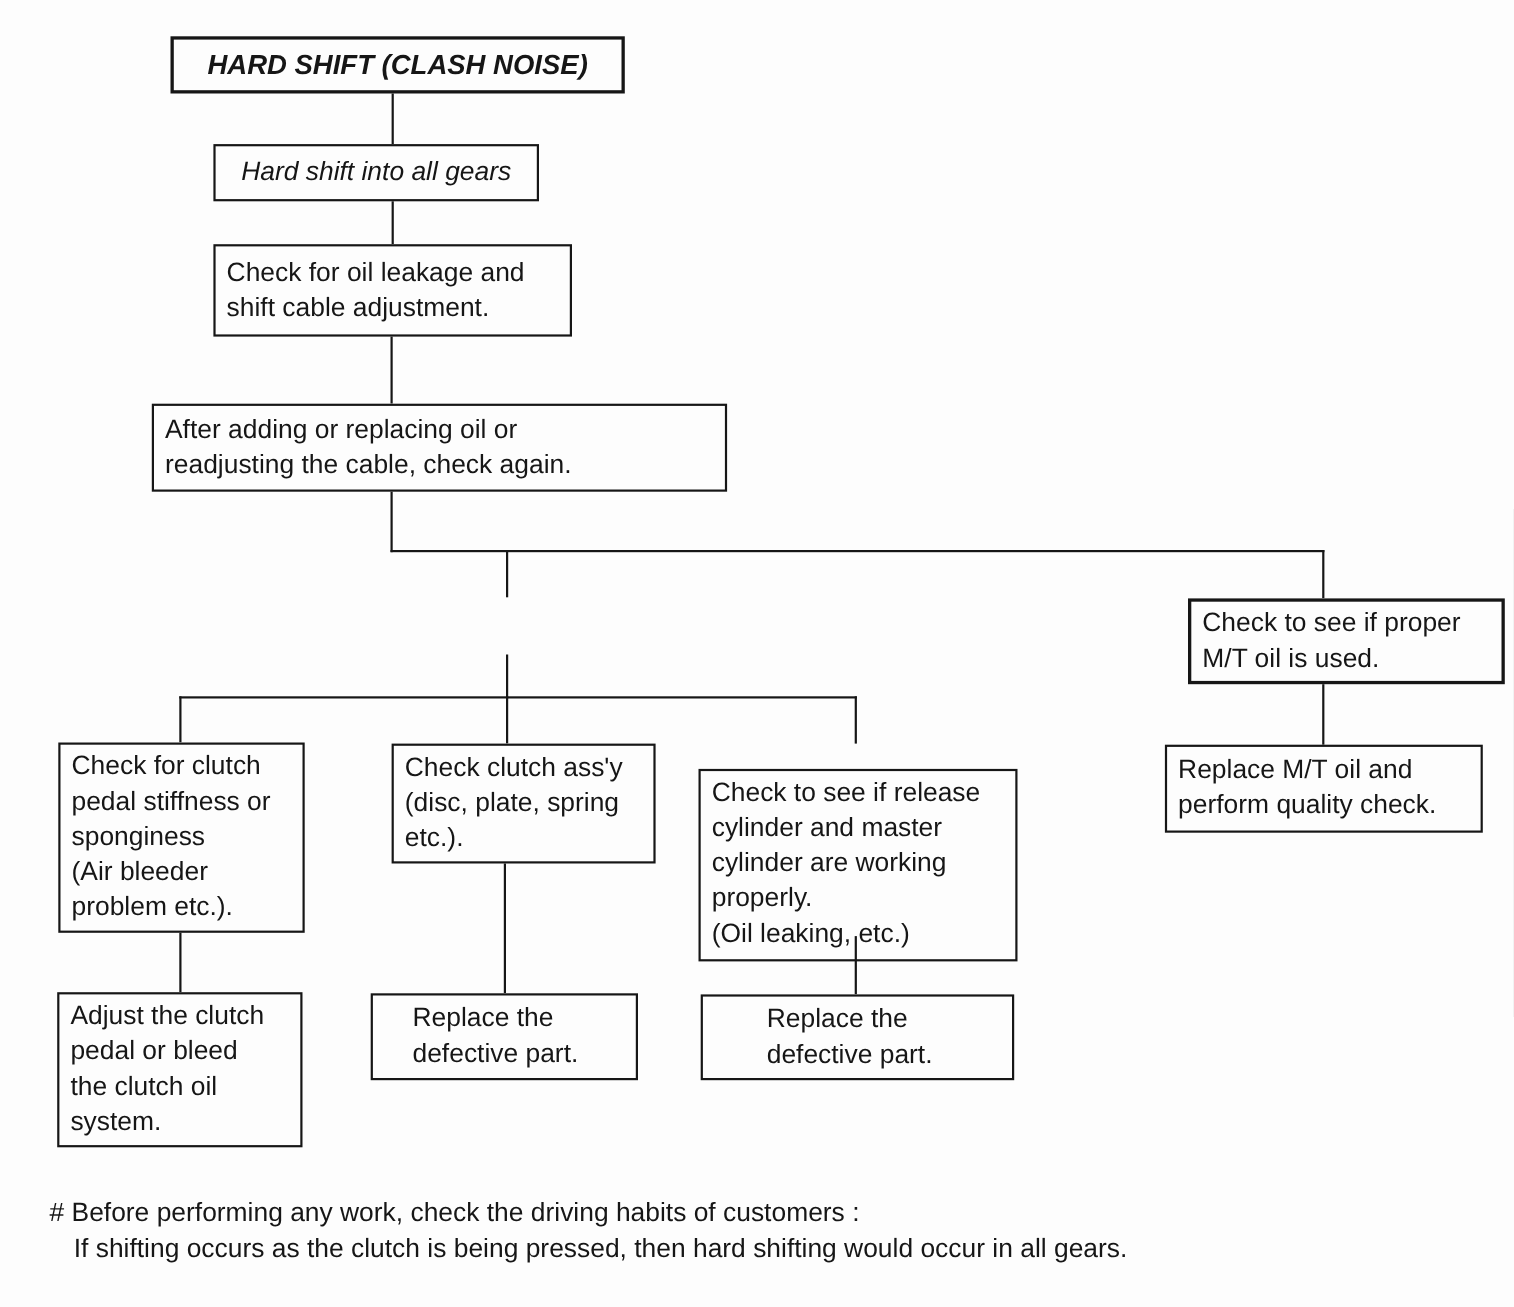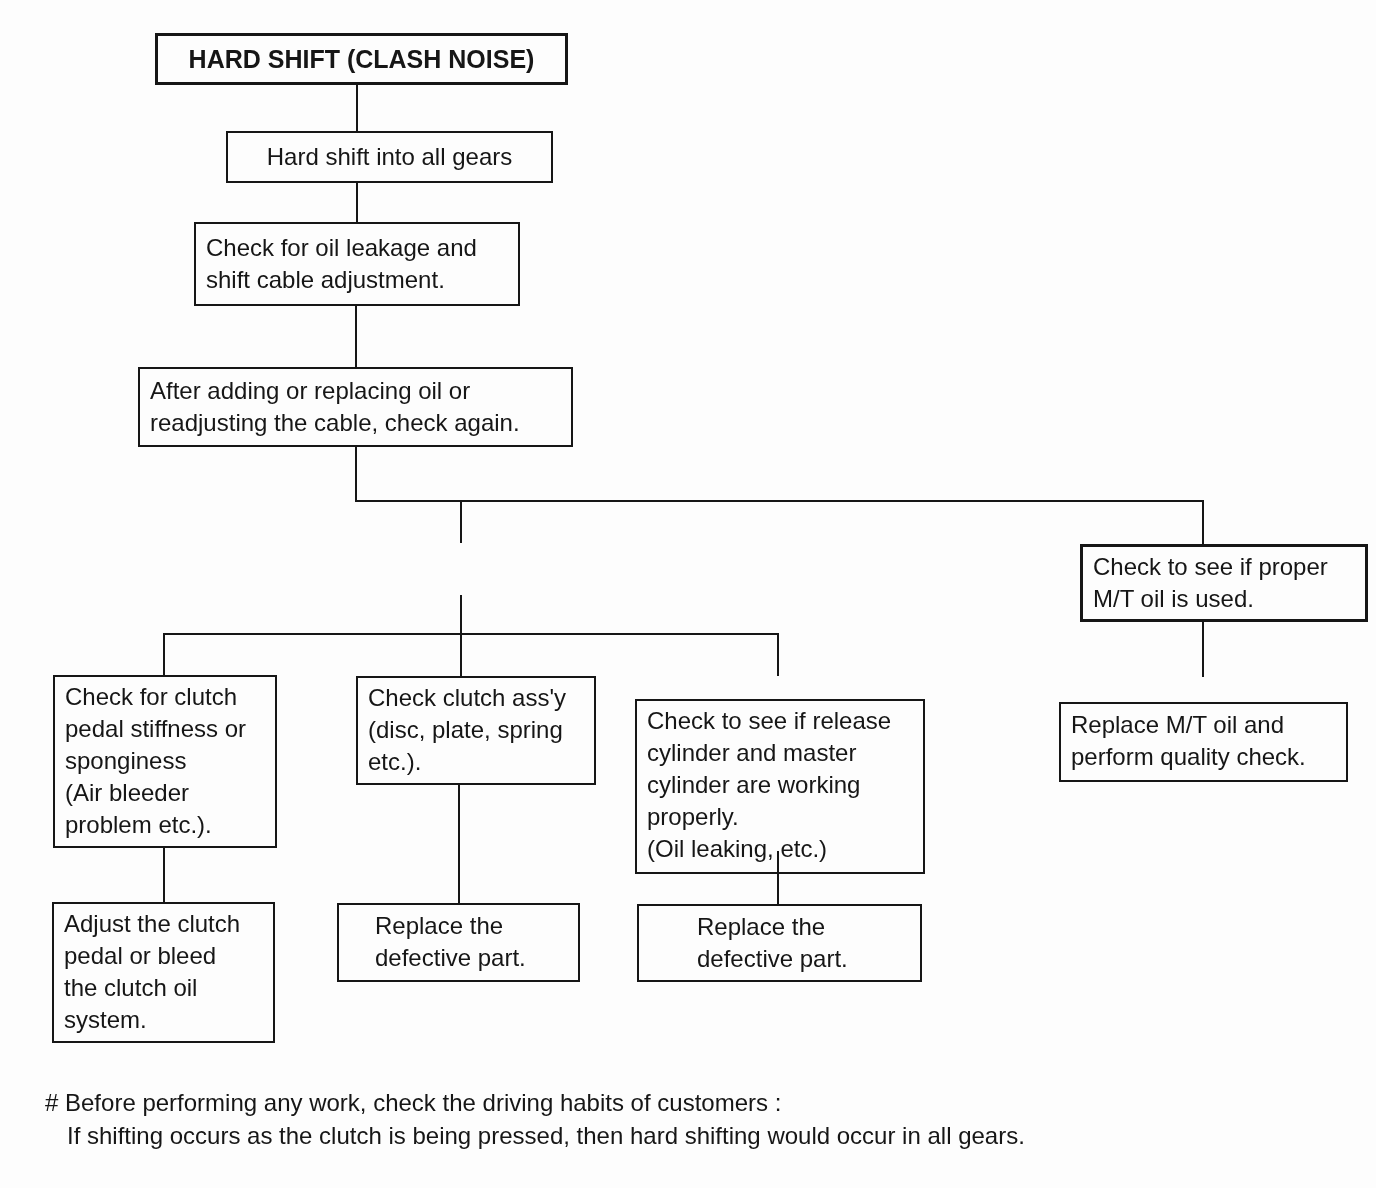--- a/index.html
+++ b/index.html
@@ -11,37 +11,37 @@
     font-family:"Liberation Sans","DejaVu Sans",sans-serif;
     color:var(--ink);
   }
   .node {
     position:absolute; border:2px solid var(--ink); background:var(--paper);
     font-size:24px; line-height:32px; white-space:pre-line;
     padding:6px 10px;
   }
   .node.center {
     display:flex; align-items:center; justify-content:center;
-    text-align:center; padding:6px; white-space:nowrap;
+    text-align:center; padding:6px; white-space:nowrap;font-style:italic;
   }
   .vline, .hline { position:absolute; background:var(--ink); }
   .vline { width:2px; }
   .hline { height:2px; }
 
   
   #b-title   { left:155px; top:33px;  width:413px; height:52px; font-weight:bold; font-size:25px; border-width:3px; }
-  #b-symptom { left:194px; top:131px; width:327px; height:52px;margin-left:32px; }
+  #b-symptom { left:194px; top:131px; width:296px; height:52px; }
   #b-oil     { left:194px; top:222px; width:326px; height:84px; padding-top:8px; }
-  #b-after   { left:138px; top:367px; width:435px; height:80px; padding-top:6px; }
+  #b-after   { left:138px; top:367px; width:523px; height:80px; padding-top:6px; }
   #b-clutch  { left:299px; top:543px; width:328px; height:52px; }
   #b-mtoil   { left:1060px; top:544px; width:288px; height:78px; border-width:3px; padding-top:4px;margin-left:20px; }
   #b-pedal   { left:53px;  top:675px; width:224px; height:173px; padding-top:4px; }
   #b-assy    { left:356px; top:676px; width:240px; height:109px; padding-top:4px; }
   #b-cyl     { left:635px; top:676px; width:290px; height:175px; padding-top:4px;margin-top:23px; }
-  #b-mtrep   { left:1059px; top:702px; width:289px; height:80px; padding-top:5px; }
+  #b-mtrep   { left:1059px; top:677px; width:289px; height:80px; padding-top:5px; }
   #b-adjust  { left:52px;  top:902px; width:223px; height:141px; padding-top:4px; }
   #b-rep1    { left:337px; top:903px; width:243px; height:79px; padding-left:36px; padding-top:5px; }
   #b-rep2    { left:637px; top:904px; width:285px; height:78px; padding-left:58px; padding-top:5px; }
 
   
   #c1  { left:356px;  top:85px;  height:46px; }
   #c2  { left:356px;  top:183px; height:39px; }
   #c3  { left:355px;  top:306px; height:61px; }
   #c4  { left:355px;  top:447px; height:55px; }
   #c5  { left:355px;  top:500px; width:849px; }

